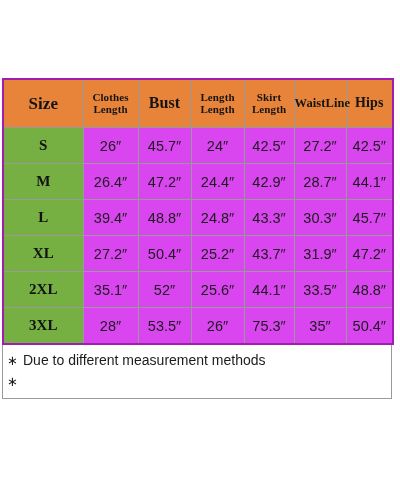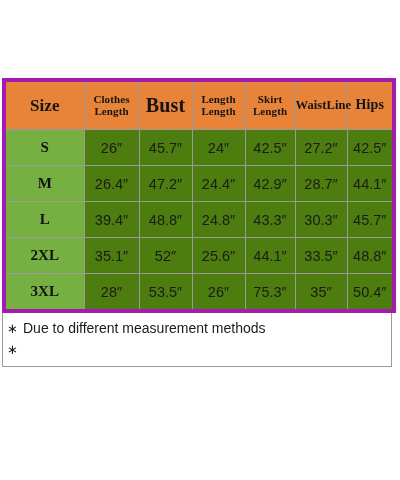--- a/index.html
+++ b/index.html
@@ -19,21 +19,21 @@
     position: absolute;
     left: 2px;
     top: 78px;
     width: 390px;
   }
 
   table.size-table {
     width: 390px;
     border-collapse: collapse;
     table-layout: fixed;
-    border: 4px solid #a21caf;
+    border: 2px solid #a21caf;
   }
 
   table.size-table td,
   table.size-table th {
     border: 1px solid #9a9a9a;
     text-align: center;
     vertical-align: middle;
     padding: 0;
   }
 
@@ -41,29 +41,29 @@
   tr.header-row th {
     background: #e8833a;
     height: 47px;
     color: #141414;
     font-family: "Liberation Serif", serif;
     font-weight: bold;
     line-height: 1.02;
     letter-spacing: 0.1px;
   }
   th.h-size   { font-size: 17px; }
-  th.h-bust   { font-size: 20px; }
+  th.h-bust   { font-size: 16px; }
   th.h-two    { font-size: 11px; }
   th.h-waist  { font-size: 12.5px; letter-spacing: -0.2px; }
   th.h-hips   { font-size: 14px; }
 
   
   tr.data-row td {
     height: 35px;
-    background: #4d7c0f;
+    background: #d946ef;
     color: #1b1b1b;
     font-size: 14.5px;
     font-family: "Liberation Sans", sans-serif;
   }
   tr.data-row td.size-cell {
     background: #76b043;
     color: #121212;
     font-family: "Liberation Serif", serif;
     font-weight: bold;
     font-size: 15px;
@@ -159,20 +159,29 @@
         <tr class="data-row">
           <td class="size-cell">L</td>
           <td>39.4″</td>
           <td>48.8″</td>
           <td>24.8″</td>
           <td>43.3″</td>
           <td>30.3″</td>
           <td>45.7″</td>
         </tr>
         <tr class="data-row">
+          <td class="size-cell">XL</td>
+          <td>27.2″</td>
+          <td>50.4″</td>
+          <td>25.2″</td>
+          <td>43.7″</td>
+          <td>31.9″</td>
+          <td>47.2″</td>
+        </tr>
+        <tr class="data-row">
           <td class="size-cell">2XL</td>
           <td>35.1″</td>
           <td>52″</td>
           <td>25.6″</td>
           <td>44.1″</td>
           <td>33.5″</td>
           <td>48.8″</td>
         </tr>
         <tr class="data-row">
           <td class="size-cell">3XL</td>

